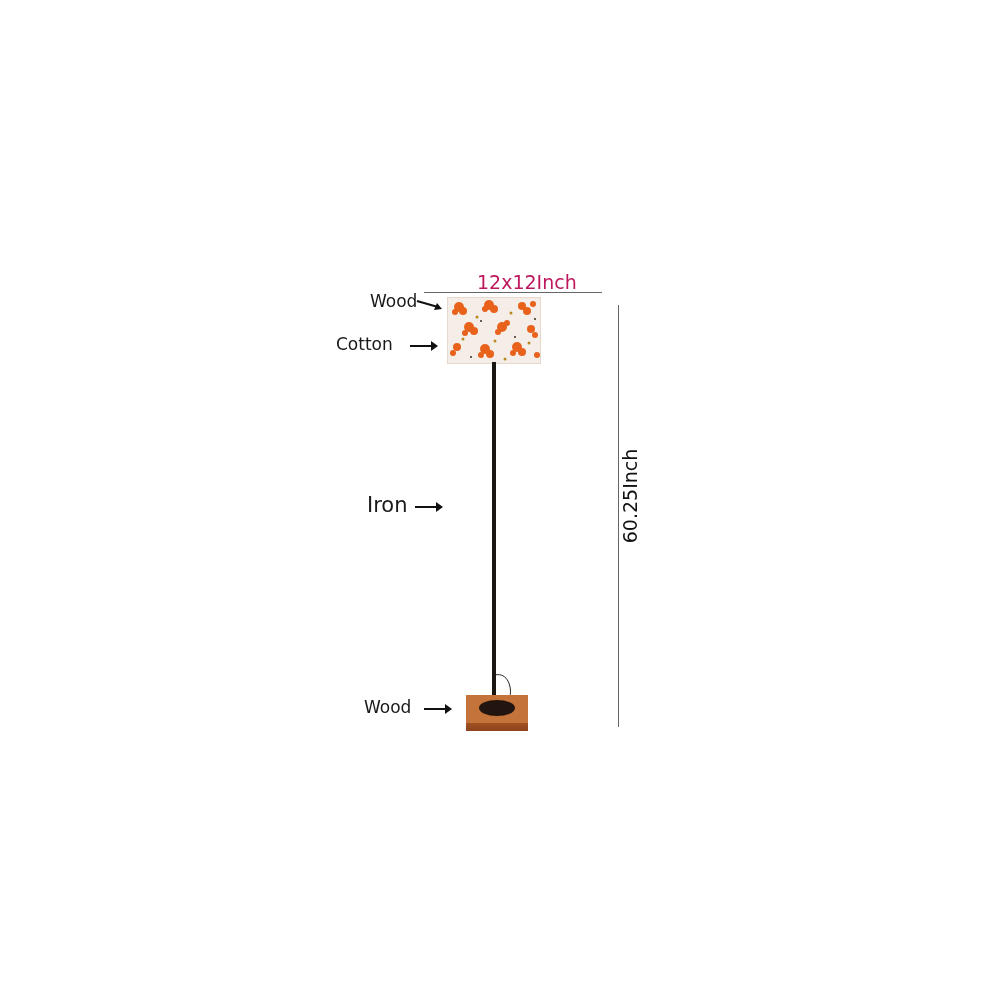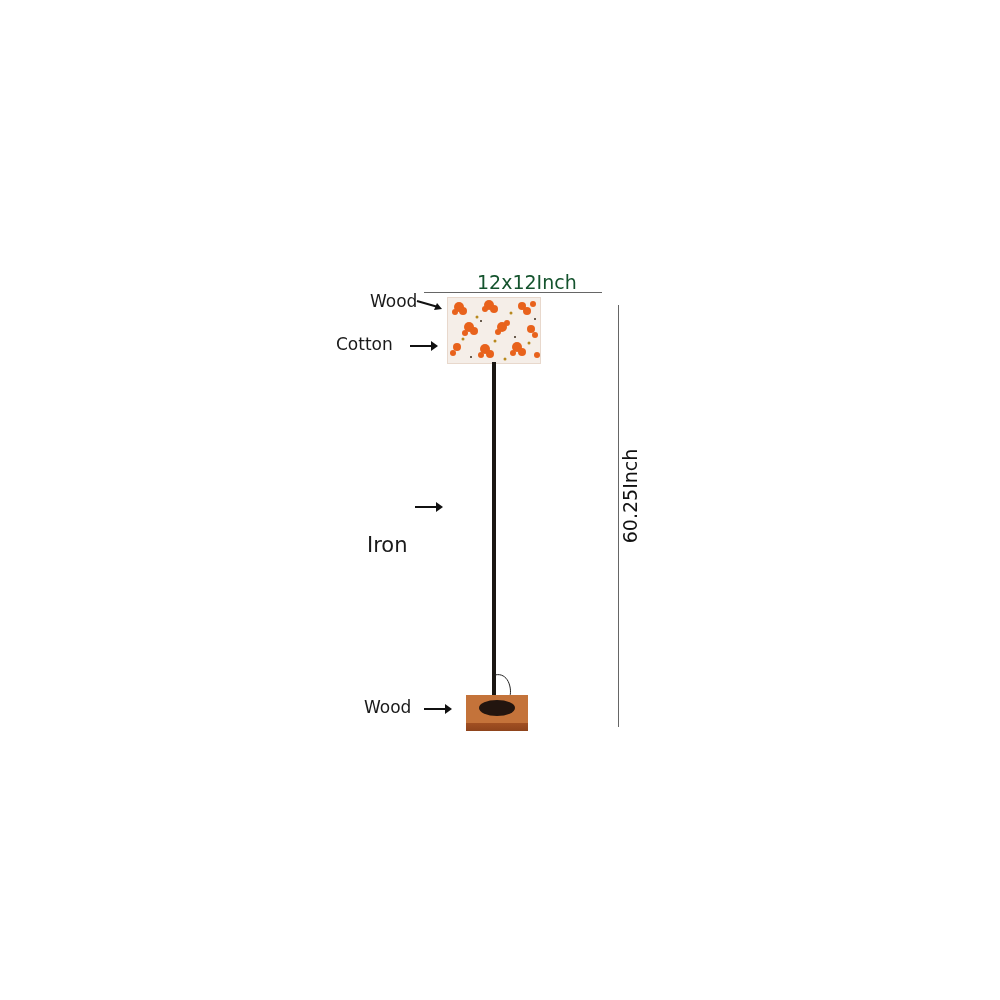--- a/index.html
+++ b/index.html
@@ -1,24 +1,24 @@
 <!DOCTYPE html>
 <html><head>
 <meta charset="utf-8">
 <style>
   html,body{margin:0;padding:0;background:#ffffff;}
   body{width:1000px;height:1000px;position:relative;overflow:hidden;font-family:"DejaVu Sans","Liberation Sans",sans-serif;color:#111;}
   .abs{position:absolute;}
   .label{position:absolute;font-size:17px;color:#1a1a1a;white-space:nowrap;}
-  .label.big{font-size:21px;margin-top:40px;}
+  .label.big{font-size:21px;}
   .arrow{position:absolute;height:2px;background:#111;}
   .arrow::after{content:"";position:absolute;right:-2px;top:-4px;border-left:7px solid #111;border-top:5px solid transparent;border-bottom:5px solid transparent;}
   .hline{position:absolute;height:1px;background:#666;}
   .vline{position:absolute;width:1px;background:#666;}
-  .dim-w{position:absolute;font-size:19px;color:#14532d;}
+  .dim-w{position:absolute;font-size:19px;color:#be185d;}
   .dim-h{position:absolute;font-size:19px;color:#111;transform:rotate(-90deg);transform-origin:center;white-space:nowrap;}
   .shade{position:absolute;left:447px;top:297px;width:94px;height:67px;background:#f5eee8;overflow:hidden;box-shadow:0 0 0 1px #e8d8cc inset;}
   .shade svg{position:absolute;left:0;top:0;}
   .pole{position:absolute;left:492px;top:362px;width:4px;height:348px;background:#1a1612;}
   .base{position:absolute;left:466px;top:695px;width:62px;height:36px;background:linear-gradient(#c06a2c,#a85424 70%,#8e441c);}
   .base-top{position:absolute;left:466px;top:695px;width:62px;height:28px;background:#c4733a;}
   .ring{position:absolute;left:479px;top:700px;width:36px;height:16px;border-radius:50%;background:#22150f;}
   .cord{position:absolute;}
 </style>
 </head>

